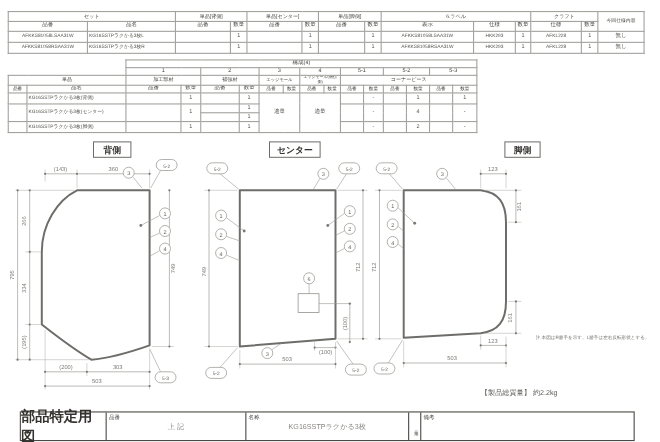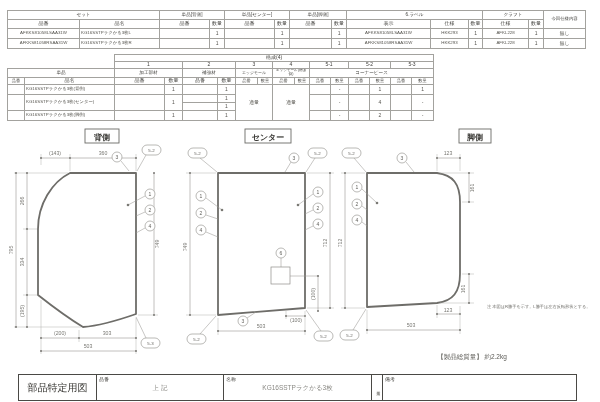--- a/index.html
+++ b/index.html
@@ -33,22 +33,22 @@
   rect.thin{fill:none;stroke:#8f8e89;stroke-width:0.7;}
   circle.dot{fill:#7a7974;}
   
   .tb{left:18px;top:374px;width:557px;height:25px;border:1.2px solid #4a4945;display:flex;}
   .tb .cell{border-left:1px solid #4a4945;position:relative;height:100%;box-sizing:border-box;}
   .tb .cell:first-child{border-left:none;}
   .tb .cap{position:absolute;top:1px;left:2px;font-size:5px;color:#3f3e3a;}
   .tb .val{position:absolute;width:100%;top:9px;text-align:center;font-size:6.5px;color:#8a8984;}
   .logo{display:flex;align-items:center;justify-content:center;font-size:14px;font-weight:bold;
         letter-spacing:1px;color:#222120;width:60px;}
-  .doc{display:flex;align-items:center;justify-content:center;font-size:10px;font-weight:normal;
-       color:#33322e;width:77px;text-align:right;}
+  .doc{display:flex;align-items:center;justify-content:center;font-size:13px;font-weight:bold;
+       color:#33322e;width:77px;}
   .proj{width:11px;font-size:3.8px;color:#8a8984;writing-mode:vertical-rl;text-align:center;
         display:flex;align-items:center;justify-content:center;line-height:1;}
 </style>
 </head>
 <body>
 
 <table class="abs" style="left:7px;top:10px;width:578px;">
   <colgroup>
     <col style="width:72px">
       <col style="width:80px">

